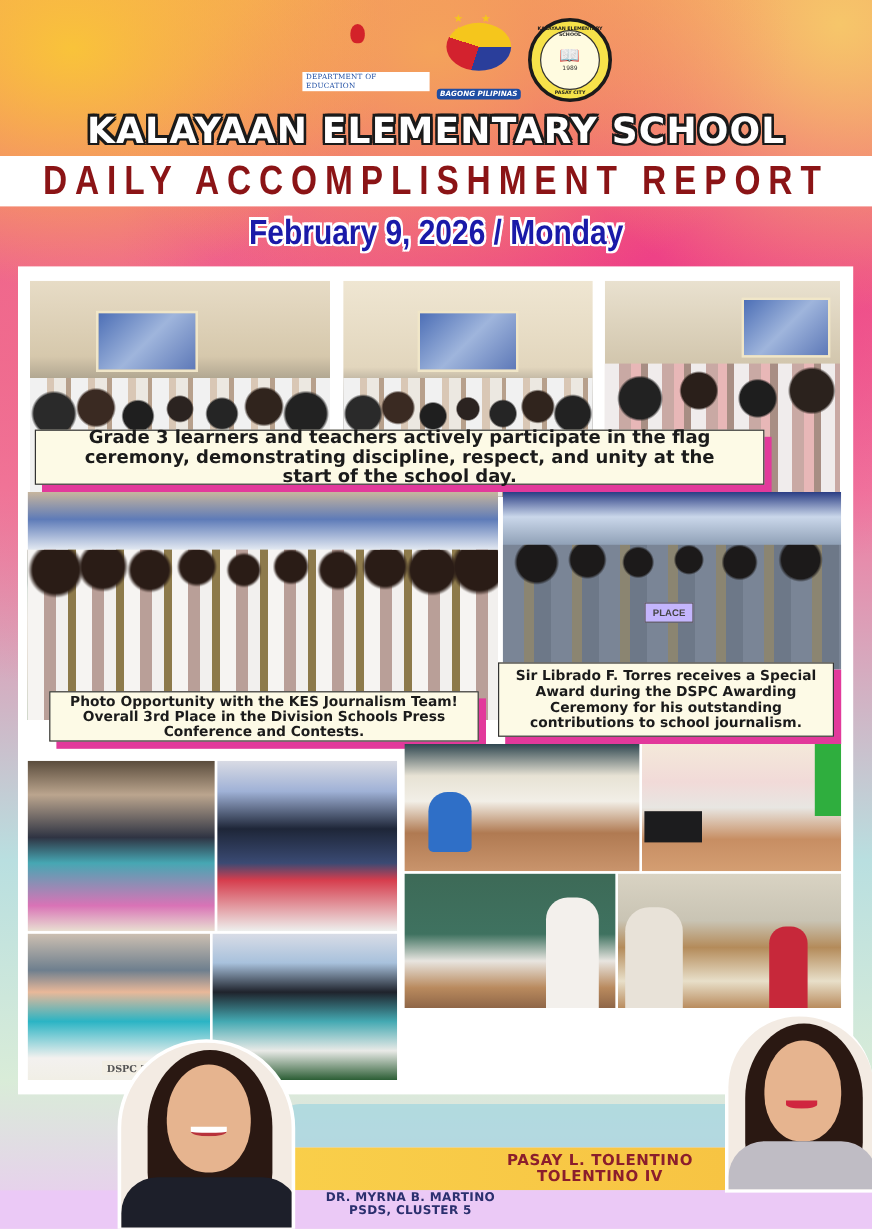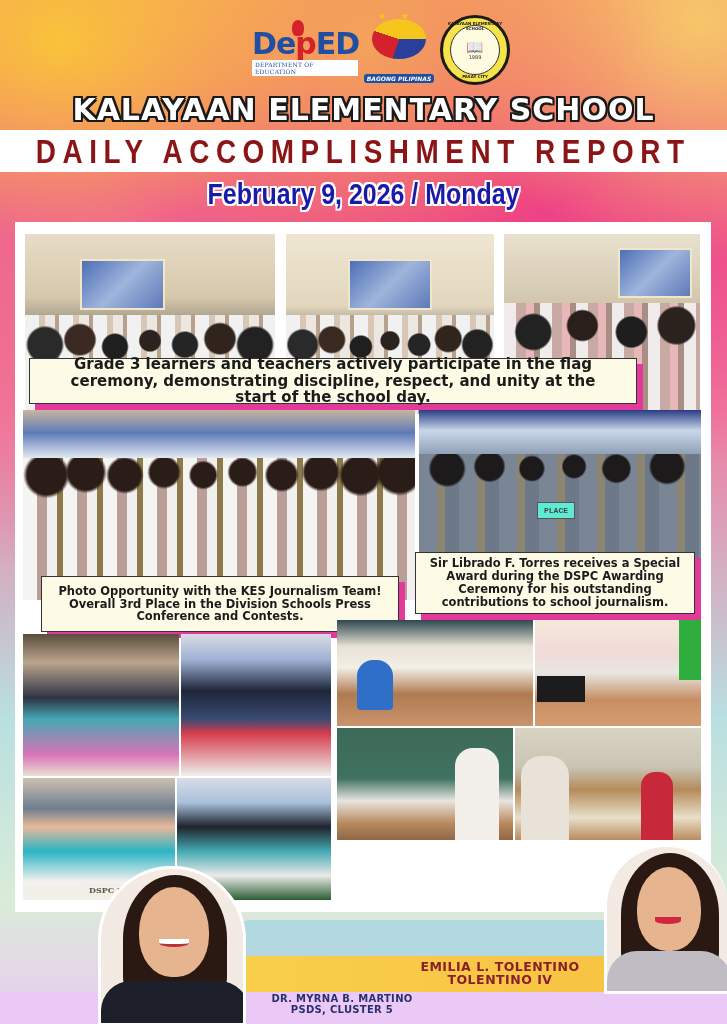--- a/index.html
+++ b/index.html
@@ -106,21 +106,20 @@
     position: absolute; top: 993px; left: 252px; width: 180px; text-align: center;
     font-family: "DejaVu Sans", sans-serif; font-weight: bold; font-size: 10px; color: #2b2f6e; line-height: 1.12; letter-spacing: 0.3px;
   }
 </style>
 </head>
 <body>
 
 <div class="logos">
   <div class="deped">
     <div class="deped-torch"></div>
-    <div class="deped-word"><span>De</span><span class="red">p</span><span>ED</span></div>
     <div class="deped-sub">DEPARTMENT OF EDUCATION</div>
   </div>
   <div class="bagong">
     <div class="bagong-stars">★ ★ ★</div>
     <div class="bagong-sun"></div>
     <div class="bagong-label">BAGONG PILIPINAS</div>
   </div>
   <div class="seal">
     <div class="seal-top">KALAYAAN ELEMENTARY SCHOOL</div>
     <div class="seal-inner">
@@ -179,23 +178,23 @@
   <div class="photo" style="left:404px; top:188px; width:282px; height:148px;">
     <div class="scene" style="background: linear-gradient(180deg,#2a3d84 0%,#cad7ea 14%,#8fa0b6 30%,#6f7d8d 55%,#6d6b60 75%,#2f7a58 100%);"></div>
     <div class="crowd" style="height:70%; background:
       radial-gradient(circle at 10% 14%, #1c1a1a 0 6%, transparent 7%),
       radial-gradient(circle at 25% 12%, #1c1a1a 0 6%, transparent 7%),
       radial-gradient(circle at 40% 14%, #1c1a1a 0 6%, transparent 7%),
       radial-gradient(circle at 55% 12%, #1c1a1a 0 6%, transparent 7%),
       radial-gradient(circle at 70% 14%, #1c1a1a 0 6%, transparent 7%),
       radial-gradient(circle at 88% 12%, #1c1a1a 0 6%, transparent 7%),
       repeating-linear-gradient(90deg,#7a8596 0 18px,#8b8571 18px 26px,#6d7888 26px 40px);"></div>
-    <div class="tag" style="left:118px; top:92px; background:#5eead4; border:1px solid #555; padding:3px 6px; font-family:Liberation Mono, monospace;">PLACE</div>
-  </div>
-  <div class="caption" style="left:26px; top:354px; width:358px; height:56px; font-size:11.5px; padding:0 6px;">Photo Opportunity with the KES Journalism Team! Overall 3rd Place in the Division Schools Press Conference and Contests.</div>
+    <div class="tag" style="left:118px; top:92px; background:#c4b5fd; border:1px solid #555; padding:3px 6px; font-family:Liberation Sans, sans-serif;">PLACE</div>
+  </div>
+  <div class="caption" style="left:26px; top:354px; width:358px; height:42px; font-size:11.5px; padding:0 6px;">Photo Opportunity with the KES Journalism Team! Overall 3rd Place in the Division Schools Press Conference and Contests.</div>
   <div class="caption" style="left:400px; top:330px; width:280px; height:62px; font-size:11.5px; padding:12px 4px;">Sir Librado F. Torres receives a Special Award during the DSPC Awarding Ceremony for his outstanding contributions to school journalism.</div>
 
   <div class="photo" style="left:8px; top:412px; width:156px; height:142px;">
     <div class="scene" style="background: linear-gradient(180deg,#5a4c3c 0%,#bba58e 20%,#2f3443 45%,#46a7b3 60%,#d973b6 85%,#e9e0d2 100%);"></div>
   </div>
   <div class="photo" style="left:166px; top:412px; width:150px; height:142px;">
     <div class="scene" style="background: linear-gradient(180deg,#d9dbe4 0%,#9fb1d6 18%,#1e2638 40%,#3a4a73 60%,#d63d4d 70%,#eef0ee 100%);"></div>
   </div>
   <div class="photo" style="left:8px; top:556px; width:152px; height:122px;">
     <div class="scene" style="background: linear-gradient(180deg,#ccbfb1 0%,#6e7f8e 25%,#e9b899 40%,#2bb4c4 60%,#f3f1ef 85%,#f1efe6 100%);"></div>
@@ -236,19 +235,19 @@
   <div class="body-dark" style="left:0; top:112px; width:148px; height:60px;"></div>
 </div>
 <div class="portrait p-right">
   <div class="hair" style="left:14px; top:6px; width:98px; height:124px;"></div>
   <div class="face" style="left:30px; top:20px; width:64px; height:84px;"></div>
   <div class="smile" style="left:48px; top:70px; width:26px; height:7px; border-bottom-color:#d0263f; background:#d0263f;"></div>
   <div class="body-gray" style="left:0; top:104px; width:124px; height:50px;"></div>
 </div>
 
 <div class="sig-name-right">
-  <div>EMILIA L. TOLENTINO</div>
+  <div>PASAY L. TOLENTINO</div>
   <div>TOLENTINO IV</div>
 </div>
 <div class="sig-name-left">
   <div>DR. MYRNA B. MARTINO</div>
   <div>PSDS, CLUSTER 5</div>
 </div>
 
 </body></html>

